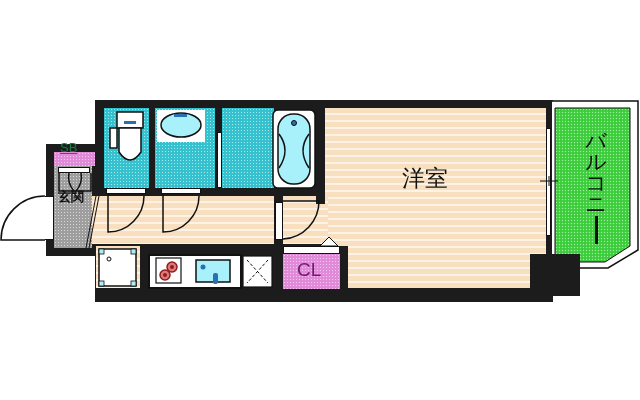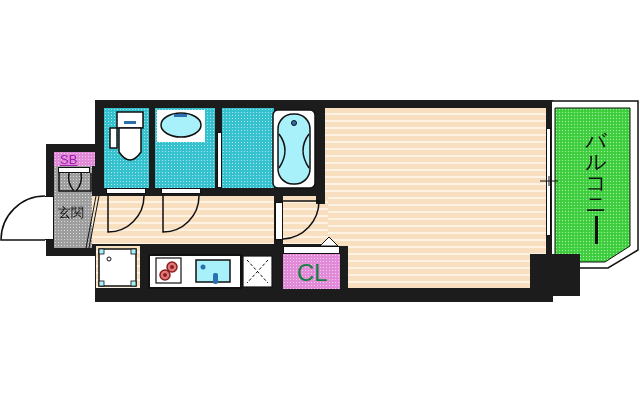--- a/index.html
+++ b/index.html
@@ -16,20 +16,21 @@
 </head>
 <body>
 
 <div class="abs" style="left:0;top:0;width:640px;height:400px;">
 
   <div class="abs wall" style="left:95px;top:100px;width:458px;height:202px;"></div>
   <div class="abs wall" style="left:46px;top:144px;width:55px;height:112px;"></div>
   <div class="abs wall" style="left:529px;top:254px;width:51px;height:41px;"></div>
 
   <div class="abs floor" style="left:324px;top:108px;width:222px;height:180px;"></div>
+  <div class="abs label" style="left:402px;top:163px;font-size:23px;">洋室</div>
 
   <div class="abs floor" style="left:88px;top:196px;width:240px;height:48px;"></div>
   <div class="abs floor" style="left:96px;top:246px;width:44px;height:42px;"></div>
   <div class="abs floor" style="left:274px;top:196px;width:52px;height:48px;"></div>
 
   <div class="abs wall" style="left:148px;top:108px;width:7px;height:88px;"></div>
   <div class="abs wall" style="left:214px;top:108px;width:8px;height:88px;"></div>
   <div class="abs wall" style="left:316px;top:108px;width:9px;height:96px;"></div>
   <div class="abs wall" style="left:100px;top:188px;width:225px;height:8px;"></div>
   <div class="abs wall" style="left:274px;top:196px;width:9px;height:104px;"></div>
@@ -57,28 +58,28 @@
   <div class="abs wet" style="left:222px;top:108px;width:52px;height:80px;"></div>
   <svg style="left:273px;top:110px;" width="44" height="80">
     <rect x="0" y="0" width="42" height="78" rx="5" fill="#fff" stroke="#111" stroke-width="1.5"></rect>
     <rect x="5" y="4" width="32" height="70" rx="15" fill="#a8f0fa" stroke="#111" stroke-width="1.5"></rect>
     <circle cx="21" cy="13" r="2.5" fill="#2a6fb0" stroke="#111" stroke-width="1"></circle>
     <path d="M6 24 Q18 40 6 58" fill="none" stroke="#111" stroke-width="1.5"></path>
     <path d="M36 24 Q24 40 36 58" fill="none" stroke="#111" stroke-width="1.5"></path>
   </svg>
 
   <div class="abs pink" style="left:54px;top:152px;width:41px;height:14px;"></div>
-  <div class="abs label" style="left:60px;top:152px;font-size:13px;color:#a21caf;text-decoration:underline;">SB</div>
+  <div class="abs label" style="left:60px;top:140px;font-size:13px;color:#15803d;text-decoration:underline;">SB</div>
   <div class="abs genkan" style="left:54px;top:166px;width:38px;height:82px;"></div>
   <div class="abs" style="left:58px;top:167px;width:32px;height:6px;background:#fff;border:1px solid #111;"></div>
   <svg style="left:57px;top:173px;" width="36" height="22">
     <path d="M2 0 L2 18 L17 18 Q10 10 12 0" fill="none" stroke="#111" stroke-width="1.5"></path>
     <path d="M34 0 L34 18 L19 18 Q26 10 24 0" fill="none" stroke="#111" stroke-width="1.5"></path>
   </svg>
-  <div class="abs label" style="left:58px;top:204px;font-size:13px;font-weight:normal;">玄関</div>
+  <div class="abs label" style="left:58px;top:188px;font-size:13px;font-weight:bold;">玄関</div>
   <svg style="left:84px;top:196px;" width="16" height="52">
     <path d="M12 0 L2 52 M15 0 L5 52" stroke="#111" stroke-width="1"></path>
   </svg>
 
   <div class="abs" style="left:44px;top:196px;width:10px;height:44px;background:#fff;border:1px solid #111;"></div>
   <svg style="left:0px;top:195px;" width="46" height="46">
     <path d="M45 1 A44 44 0 0 0 1 45 L45 45" fill="#fff" stroke="#111" stroke-width="1.5"></path>
   </svg>
 
   <div class="abs" style="left:106px;top:188px;width:40px;height:6px;background:#fff;border:1px solid #111;"></div>
@@ -120,21 +121,21 @@
     <rect x="33" y="33" width="5" height="5" fill="#a8f0fa" stroke="#111" stroke-width="0.8"></rect>
     <circle cx="11" cy="11" r="2" fill="#fff" stroke="#111" stroke-width="1"></circle>
   </svg>
 
   <div class="abs pink" style="left:283px;top:254px;width:57px;height:35px;"></div>
   <div class="abs" style="left:283px;top:246px;width:57px;height:8px;background:#fff;border:1px solid #111;"></div>
   <div class="abs wall" style="left:340px;top:246px;width:8px;height:44px;"></div>
   <svg style="left:320px;top:237px;" width="20" height="10">
     <path d="M0 9 L9 0 L18 9 Z" fill="#fff" stroke="#111" stroke-width="1"></path>
   </svg>
-  <div class="abs label" style="left:297px;top:259px;font-size:24px;color:#15803d;">CL</div>
+  <div class="abs label" style="left:297px;top:259px;font-size:19px;color:#701a75;">CL</div>
 
   <svg style="left:552px;top:100px;" width="90" height="170">
     <path d="M0 1 L86 1 L86 150 L56 168 L0 168" fill="#fff" stroke="#111" stroke-width="1.5"></path>
   </svg>
   <svg style="left:555px;top:108px;" width="80" height="160">
     <defs>
       <pattern id="gdots" width="3" height="3" patternUnits="userSpaceOnUse">
         <rect width="3" height="3" fill="#3ccc3c"></rect>
         <circle cx="1.5" cy="1.5" r="0.7" fill="#9cf09c"></circle>
       </pattern>

